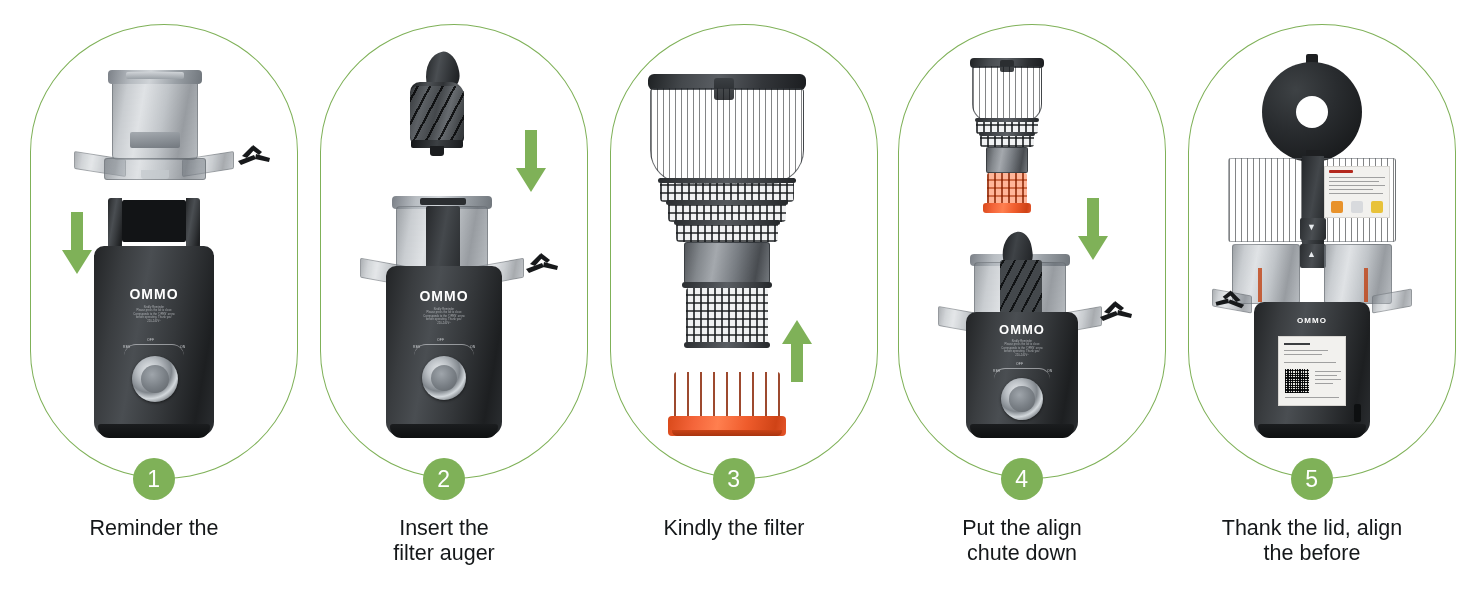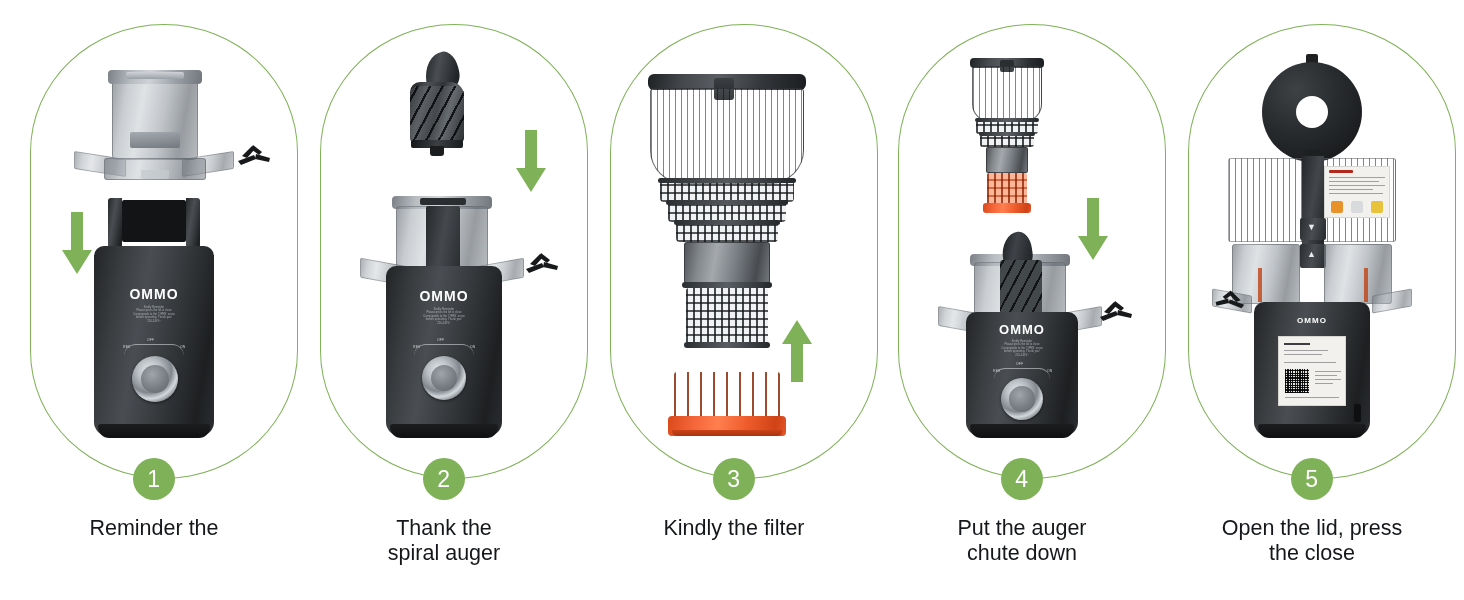--- a/index.html
+++ b/index.html
@@ -258,22 +258,22 @@
 220-240V~</div>
       <div class="part" style="left:116px;top:344px;width:60px;height:12px;border-top:0.8px solid rgba(225,228,231,0.55);border-radius:60px 60px 0 0;"></div>
       <div class="dial-scale" style="left:115px;top:345px;">REV</div>
       <div class="dial-scale" style="left:139px;top:338px;">OFF</div>
       <div class="dial-scale" style="left:172px;top:345px;">ON</div>
       <div class="knob" style="left:124px;top:356px;width:44px;height:44px;"></div>
     </div>
 
     <div class="badge">2</div>
     <div class="caption">
-      <span>Thank the</span>
-      <span class="l2">spiral auger</span>
+      <span>Insert the</span>
+      <span class="l2">filter auger</span>
     </div>
   </div>
 
   <div class="panel panel-2">
     <div class="capsule"></div>
     <div class="capsule-gap"></div>
 
     <div>
       <div class="part" style="left:60px;top:74px;width:158px;height:16px;border-radius:6px;background:linear-gradient(100deg,#1e2123,#44484c 22%,#5a5e63 44%,#33363a 72%,#1b1d20);"></div>
       <div class="part" style="left:126px;top:78px;width:20px;height:22px;border-radius:3px;background:linear-gradient(180deg,#3b3f43,#24272a);"></div>
@@ -361,21 +361,21 @@
 220-240V~</div>
       <div class="part" style="left:118px;top:368px;width:56px;height:11px;border-top:0.8px solid rgba(225,228,231,0.55);border-radius:56px 56px 0 0;"></div>
       <div class="dial-scale" style="left:117px;top:369px;">REV</div>
       <div class="dial-scale" style="left:140px;top:362px;">OFF</div>
       <div class="dial-scale" style="left:171px;top:369px;">ON</div>
       <div class="knob" style="left:125px;top:378px;width:42px;height:42px;"></div>
     </div>
 
     <div class="badge">4</div>
     <div class="caption">
-      <span>Put the auger</span>
+      <span>Put the align</span>
       <span class="l2">chute down</span>
     </div>
   </div>
 
   <div class="panel panel-4">
     <div class="capsule"></div>
     <div class="capsule-gap"></div>
 
     <div>
       <div class="part" style="left:140px;top:54px;width:12px;height:16px;background:#1d1f21;border-radius:2px;"></div>
@@ -438,18 +438,18 @@
         <div class="warn-line" style="left:36px;top:38px;width:22px;"></div>
         <div class="warn-line" style="left:36px;top:42px;width:26px;"></div>
         <div class="warn-line" style="left:36px;top:46px;width:18px;"></div>
         <div class="warn-line" style="left:6px;top:60px;width:54px;"></div>
       </div>
       <div class="part" style="left:188px;top:404px;width:7px;height:18px;background:#0d0f10;border-radius:2px;"></div>
     </div>
 
     <div class="badge">5</div>
     <div class="caption">
-      <span>Open the lid, press</span>
-      <span class="l2">the close</span>
+      <span>Thank the lid, align</span>
+      <span class="l2">the before</span>
     </div>
   </div>
 
 </div>
 
 </body></html>

